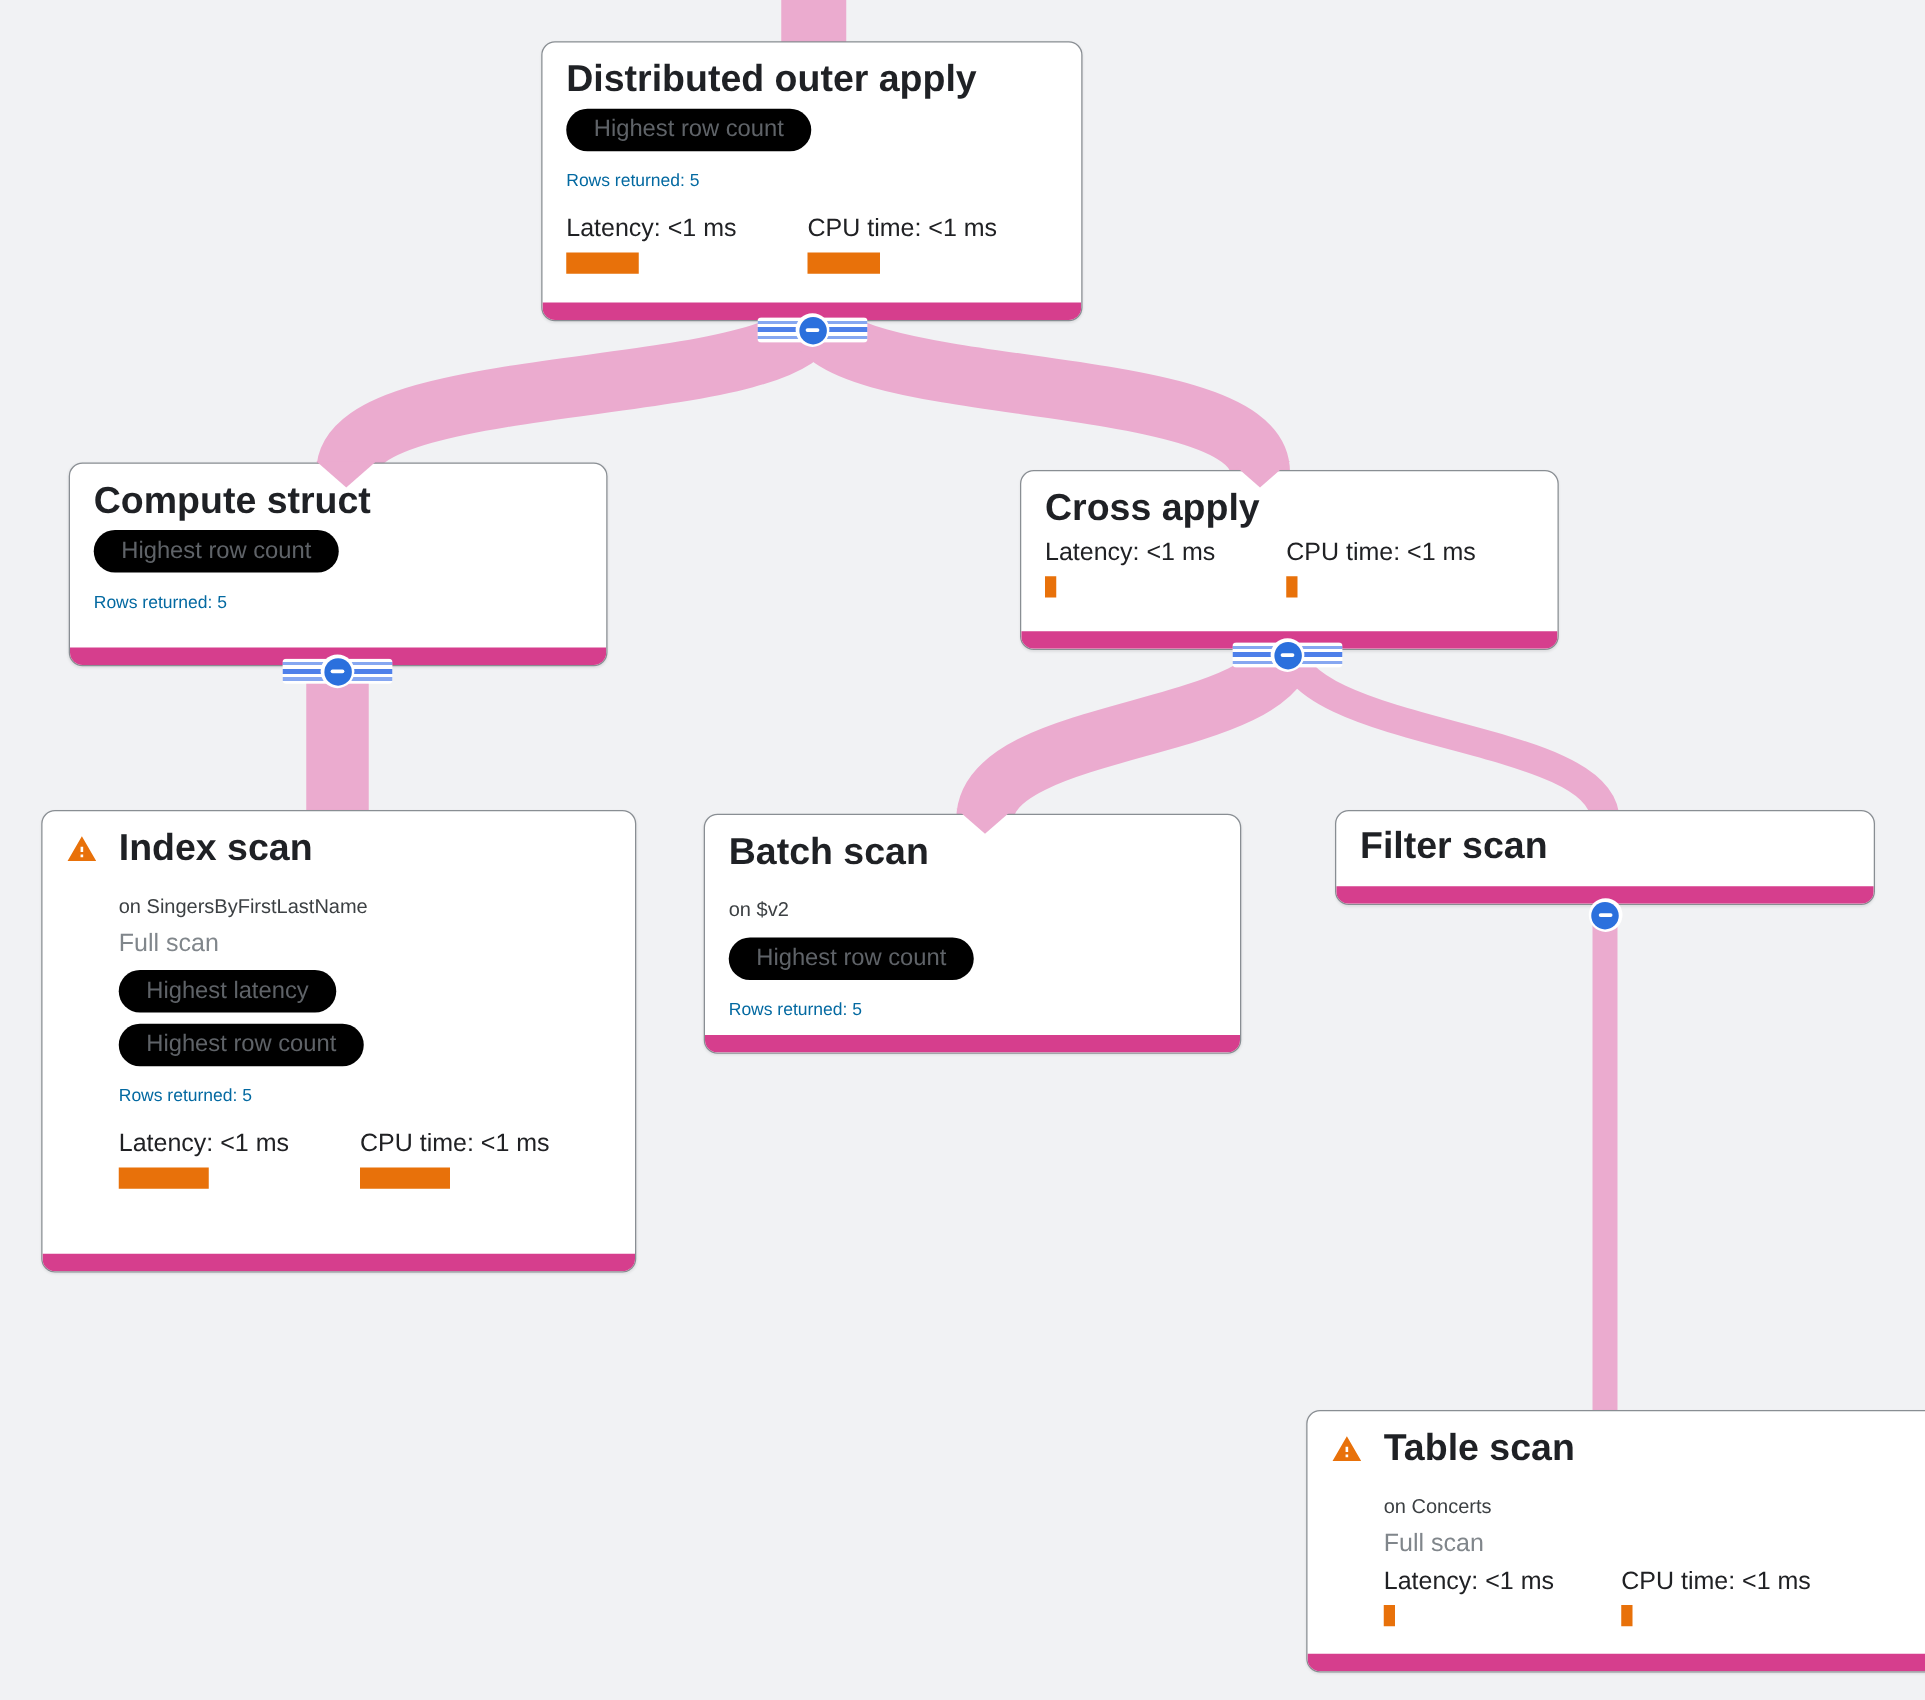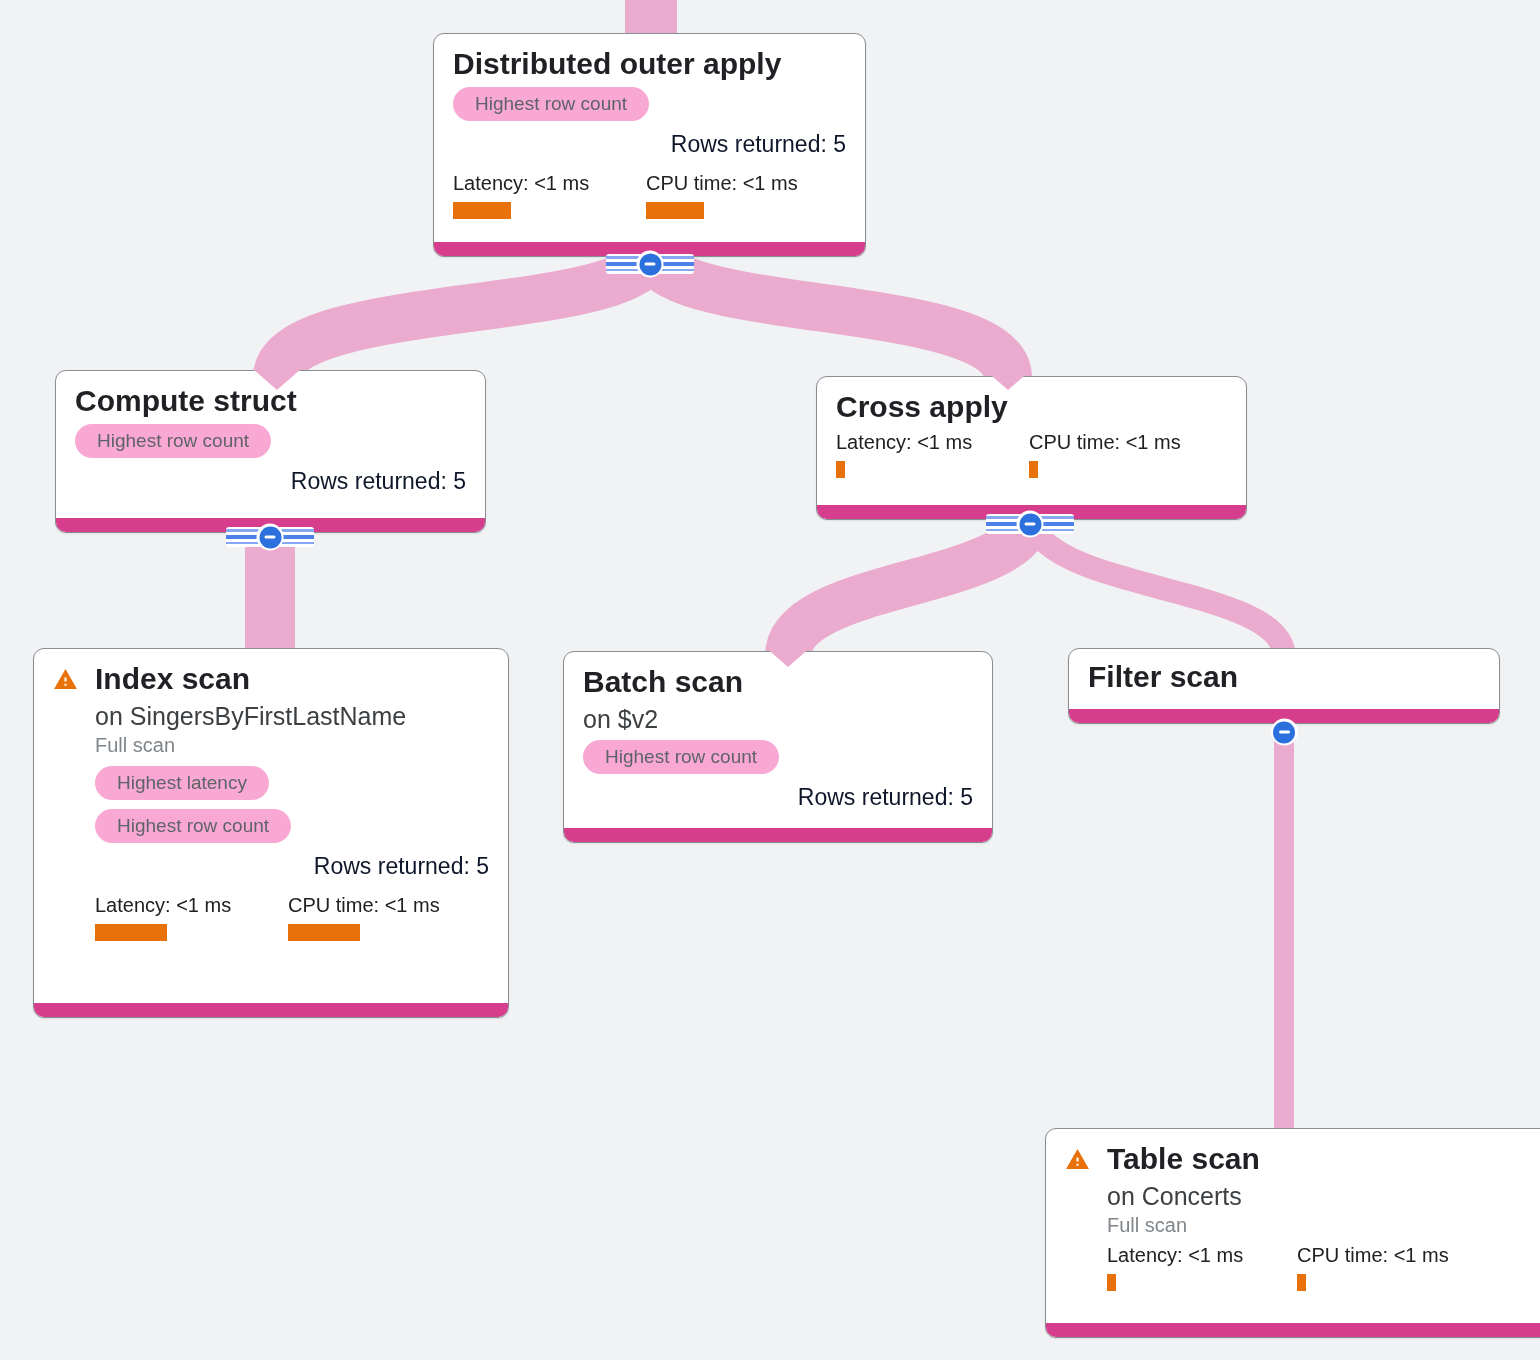--- a/index.html
+++ b/index.html
@@ -22,27 +22,27 @@
     box-shadow:0 1px 2px rgba(0,0,0,0.08);
   }
   .card-body { flex:1 1 auto; padding:16px 19px 0 19px; }
   .card-strip { flex:0 0 auto; height:14px; background:#d63e8d; }
 
   .title-row { display:flex; align-items:center; gap:17px; }
   .node-title { font-size:30px; font-weight:600; color:#1f2125; line-height:28px; }
   .warn-icon { width:25px; height:25px; flex:0 0 auto; }
   .indent { margin-left:42px; }
 
-  .on-text   { font-size:25px; color:#3c4043; margin-top:11px; line-height:24px; }
+  .on-text   { font-size:16px; color:#3c4043; margin-top:21px; line-height:24px; }
   .muted-text{ font-size:20px; color:#80868b; margin-top:5px; line-height:24px; }
-  .rows-text { font-size:23px; color:#0f172a; margin-top:11px; line-height:24px;text-align:right; }
+  .rows-text { font-size:14px; color:#0369a1; margin-top:11px; line-height:24px; }
 
   .badge-row { margin-top:9px; }
   .badge {
-    display:inline-block; background:#f9a8d4; color:#5f6368;
+    display:inline-block; background:#000000; color:#5f6368;
     font-size:19px; line-height:34px; height:34px;
     border-radius:17px; padding:0 22px; white-space:nowrap;
   }
 
   .metrics { display:flex; margin-top:15px; }
   .metric { width:193px; }
   .metric-label { font-size:20px; color:#202124; line-height:24px; }
   .bar { height:17px; background:#e8710a; margin-top:7px; }
   .bar-58 { width:58px; } .bar-72 { width:72px; } .bar-9 { width:9px; }
 

